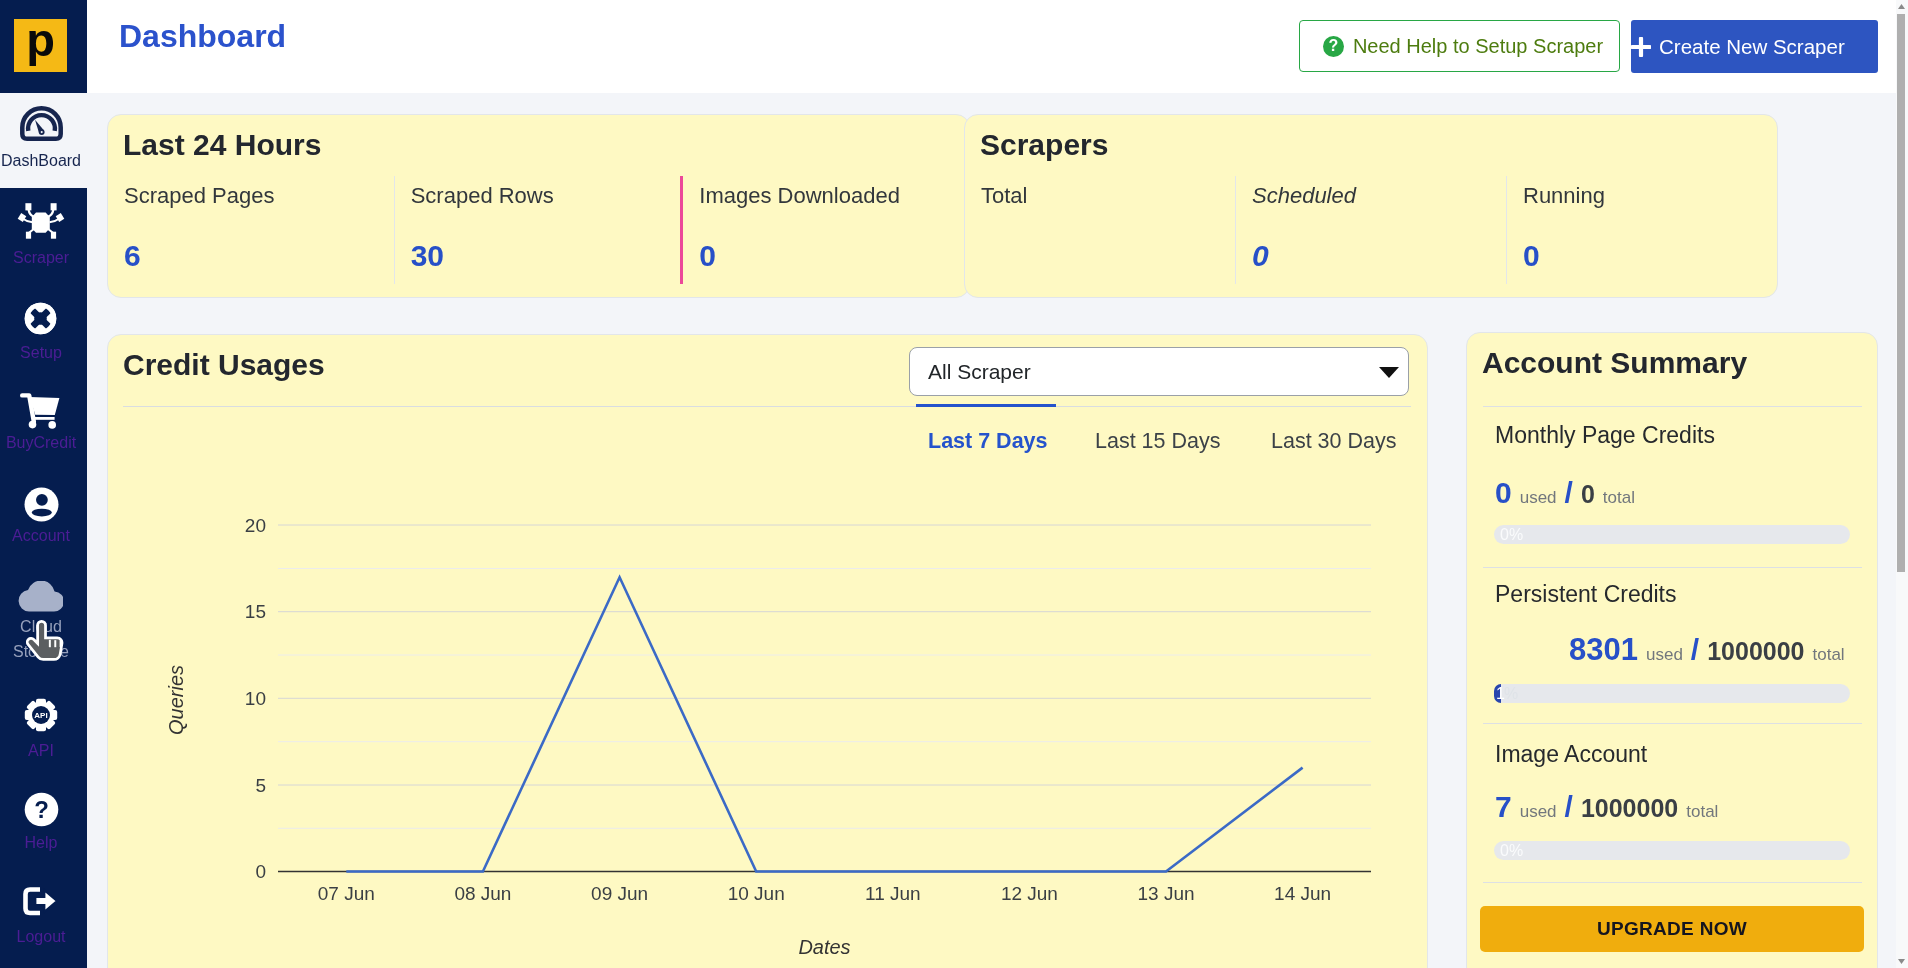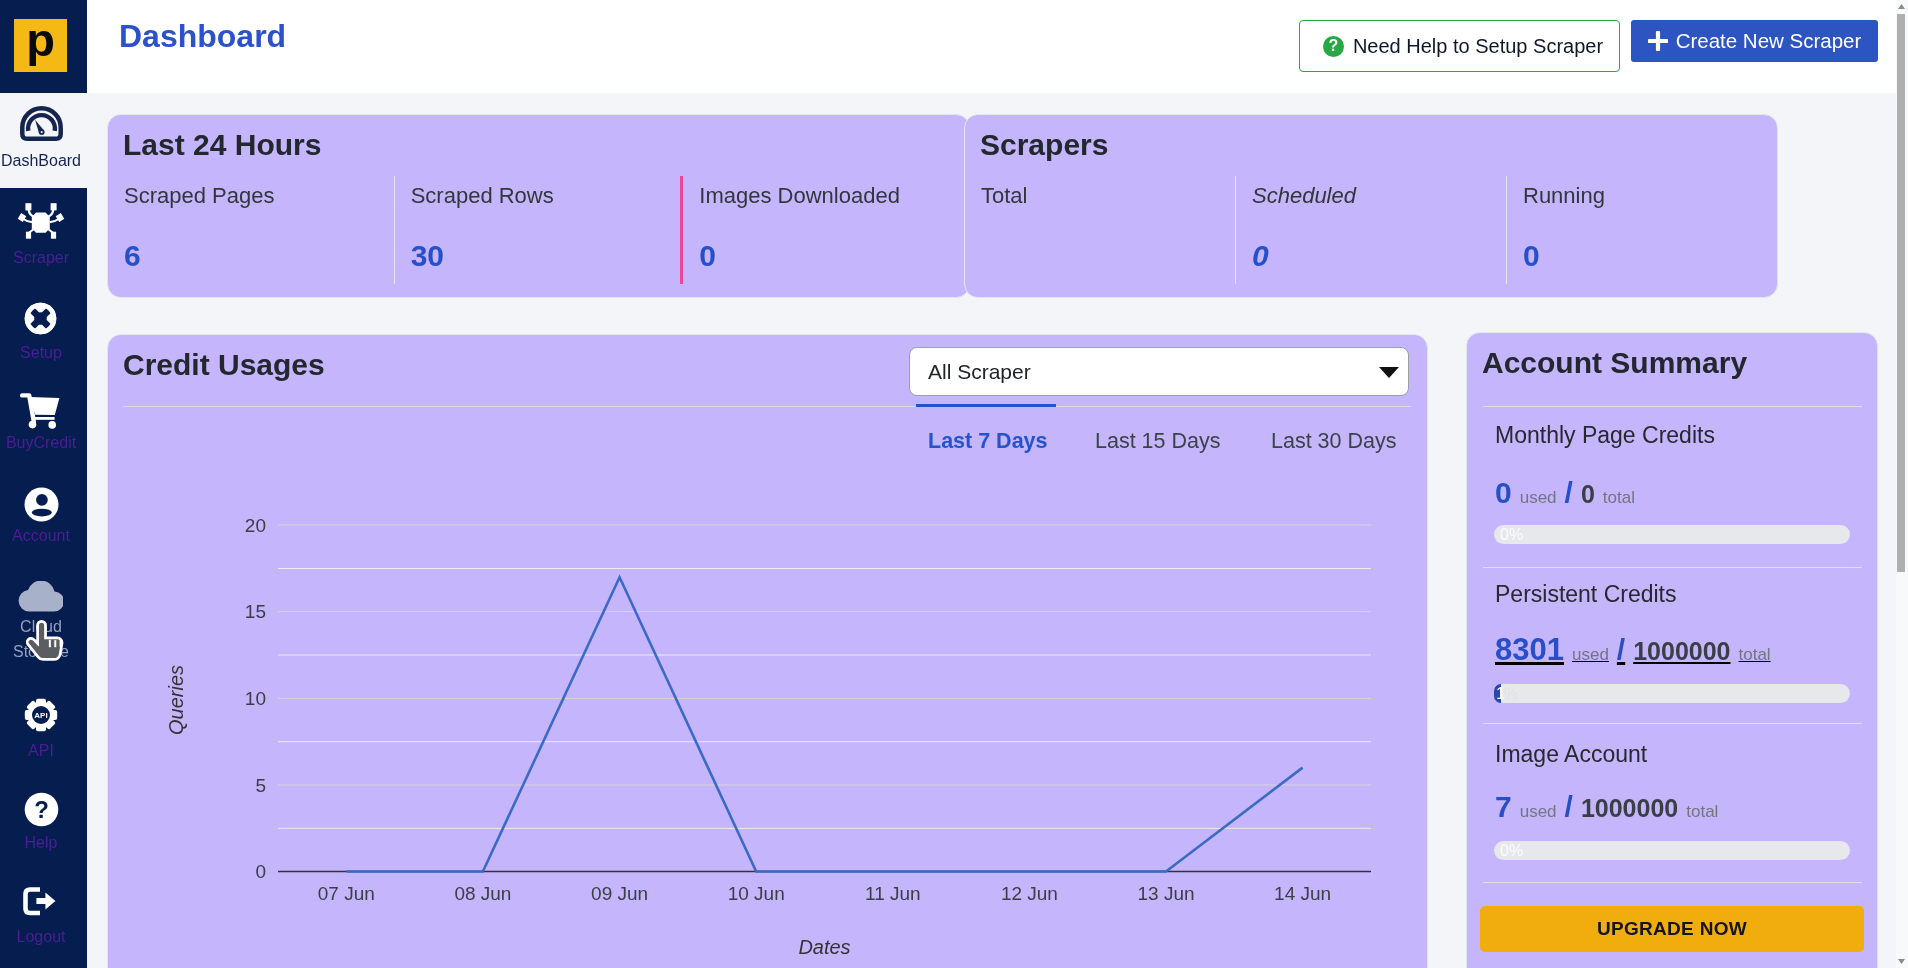--- a/index.html
+++ b/index.html
@@ -1,41 +1,41 @@
 <!DOCTYPE html>
 <html><head>
 <meta charset="utf-8">
 <style>
 * { margin:0; padding:0; box-sizing:border-box; }
 html,body { width:1908px; height:968px; overflow:hidden; background:#f3f5f9; font-family:"Liberation Sans", sans-serif; }
 .abs { position:absolute; }
 #sidebar { position:absolute; left:0; top:0; width:87px; height:968px; background:#051d4f; }
 #header { position:absolute; left:87px; top:0; width:1821px; height:93px; background:#ffffff; }
-.card { position:absolute; background:#c4b5fd; border:1px solid #e2e6ea; border-radius:14px; }
+.card { position:absolute; background:#fef9c3; border:1px solid #e2e6ea; border-radius:14px; }
 .mi { position:absolute; width:82px; text-align:center; }
 .mi .lbl { color:#4c1d95; font-size:16px; }
 .num { font-weight:bold; color:#2750c8; }
 .collbl { font-size:22px; color:#32373c; }
 .cardtitle { font-weight:bold; color:#23272e; font-size:30px; }
 .seclbl { font-size:23px; color:#26292d; }
 .graysm { font-size:17px; color:#72777d; }
 .pbar { position:absolute; height:19px; background:#e6e8ec; border-radius:9.5px; }
 .pbar .pct { position:absolute; left:6px; top:1px; font-size:16px; color:#fafbfc; }
 .hr4 { position:absolute; left:1483px; width:379px; height:1px; background:#dde0e4; }
 </style>
 </head>
 <body>
 <div id="header"></div>
 <div id="title-dash" class="abs" style="left:119px; top:18px; font-size:32px; font-weight:bold; color:#2b52cc;">Dashboard</div>
 
 <div class="abs" style="left:1299px; top:20px; width:321px; height:52px; border:1px solid #28a745; border-radius:4px; background:#fff; display:flex; align-items:center; justify-content:center; padding-left:7px;">
   <span style="display:inline-flex; width:21px; height:21px; border-radius:50%; background:#28a745; color:#fff; font-size:16px; font-weight:bold; align-items:center; justify-content:center;">?</span>
-  <span style="margin-left:9px; font-size:20px; color:#0f172a;">Need Help to Setup Scraper</span>
-</div>
-<div class="abs" style="left:1631px; top:20px; width:247px; height:42px; border-radius:3px; background:#2d55c1; display:flex; align-items:center; justify-content:center;">
+  <span style="margin-left:9px; font-size:20px; color:#4d7c0f;">Need Help to Setup Scraper</span>
+</div>
+<div class="abs" style="left:1631px; top:20px; width:247px; height:53px; border-radius:3px; background:#2d55c1; display:flex; align-items:center; ">
   <svg width="20" height="20" viewBox="0 0 20 20">
       <path d="M10 1.5 V18.5 M1.5 10 H18.5" stroke="#fff" stroke-width="4.2" stroke-linecap="round"></path>
     </svg>
   <span style="margin-left:8px; font-size:20.5px; color:#fff;">Create New Scraper</span>
 </div>
 
 <div class="card" style="left:107px; top:114px; width:863px; height:184px;">
   <div class="cardtitle" style="position:absolute; left:15px; top:13px;">Last 24 Hours</div>
   <div style="position:absolute; left:0; top:61px; width:100%; height:108px; display:flex;">
     <div style="flex:1; border-right:1px solid #e3e6ea; padding:7px 0 0 16px;">
@@ -131,21 +131,21 @@
     <span class="graysm" style="margin-left:8px;">used</span>
   <span class="num" style="font-size:30px; margin-left:8px;">/</span>
   <span style="font-size:25px; font-weight:bold; color:#3a3f45; margin-left:8px;">0</span>
     <span class="graysm" style="margin-left:8px;">total</span>
 </div>
 <div class="pbar" style="left:1494px; top:525px; width:356px;">
     <span class="pct">0%</span>
   </div>
 <div class="hr4" style="top:567px;"></div>
 <div class="seclbl abs" style="left:1495px; top:581px;">Persistent Credits</div>
-<div class="abs" style="left:1495px; top:632px; display:flex; align-items:baseline;text-decoration:underline;">
+<div class="abs" style="left:1569px; top:632px; display:flex; align-items:baseline;">
   <span class="num" style="font-size:31px;">8301</span>
     <span class="graysm" style="margin-left:8px;">used</span>
   <span class="num" style="font-size:30px; margin-left:8px;">/</span>
   <span style="font-size:25px; font-weight:bold; color:#3a3f45; margin-left:8px;">1000000</span>
     <span class="graysm" style="margin-left:8px;">total</span>
 </div>
 <div class="pbar" style="left:1494px; top:684px; width:356px;">
     <span class="pct" style="left:10px; color:#dfe3e8;">%</span>
     <span style="position:absolute; left:0; top:0; width:7px; height:19px; border-radius:9.5px 0 0 9.5px; background:#2946ad;"></span>
     <span style="position:absolute; left:2px; top:1px; font-size:16px; color:#fff; z-index:2;">1</span>

